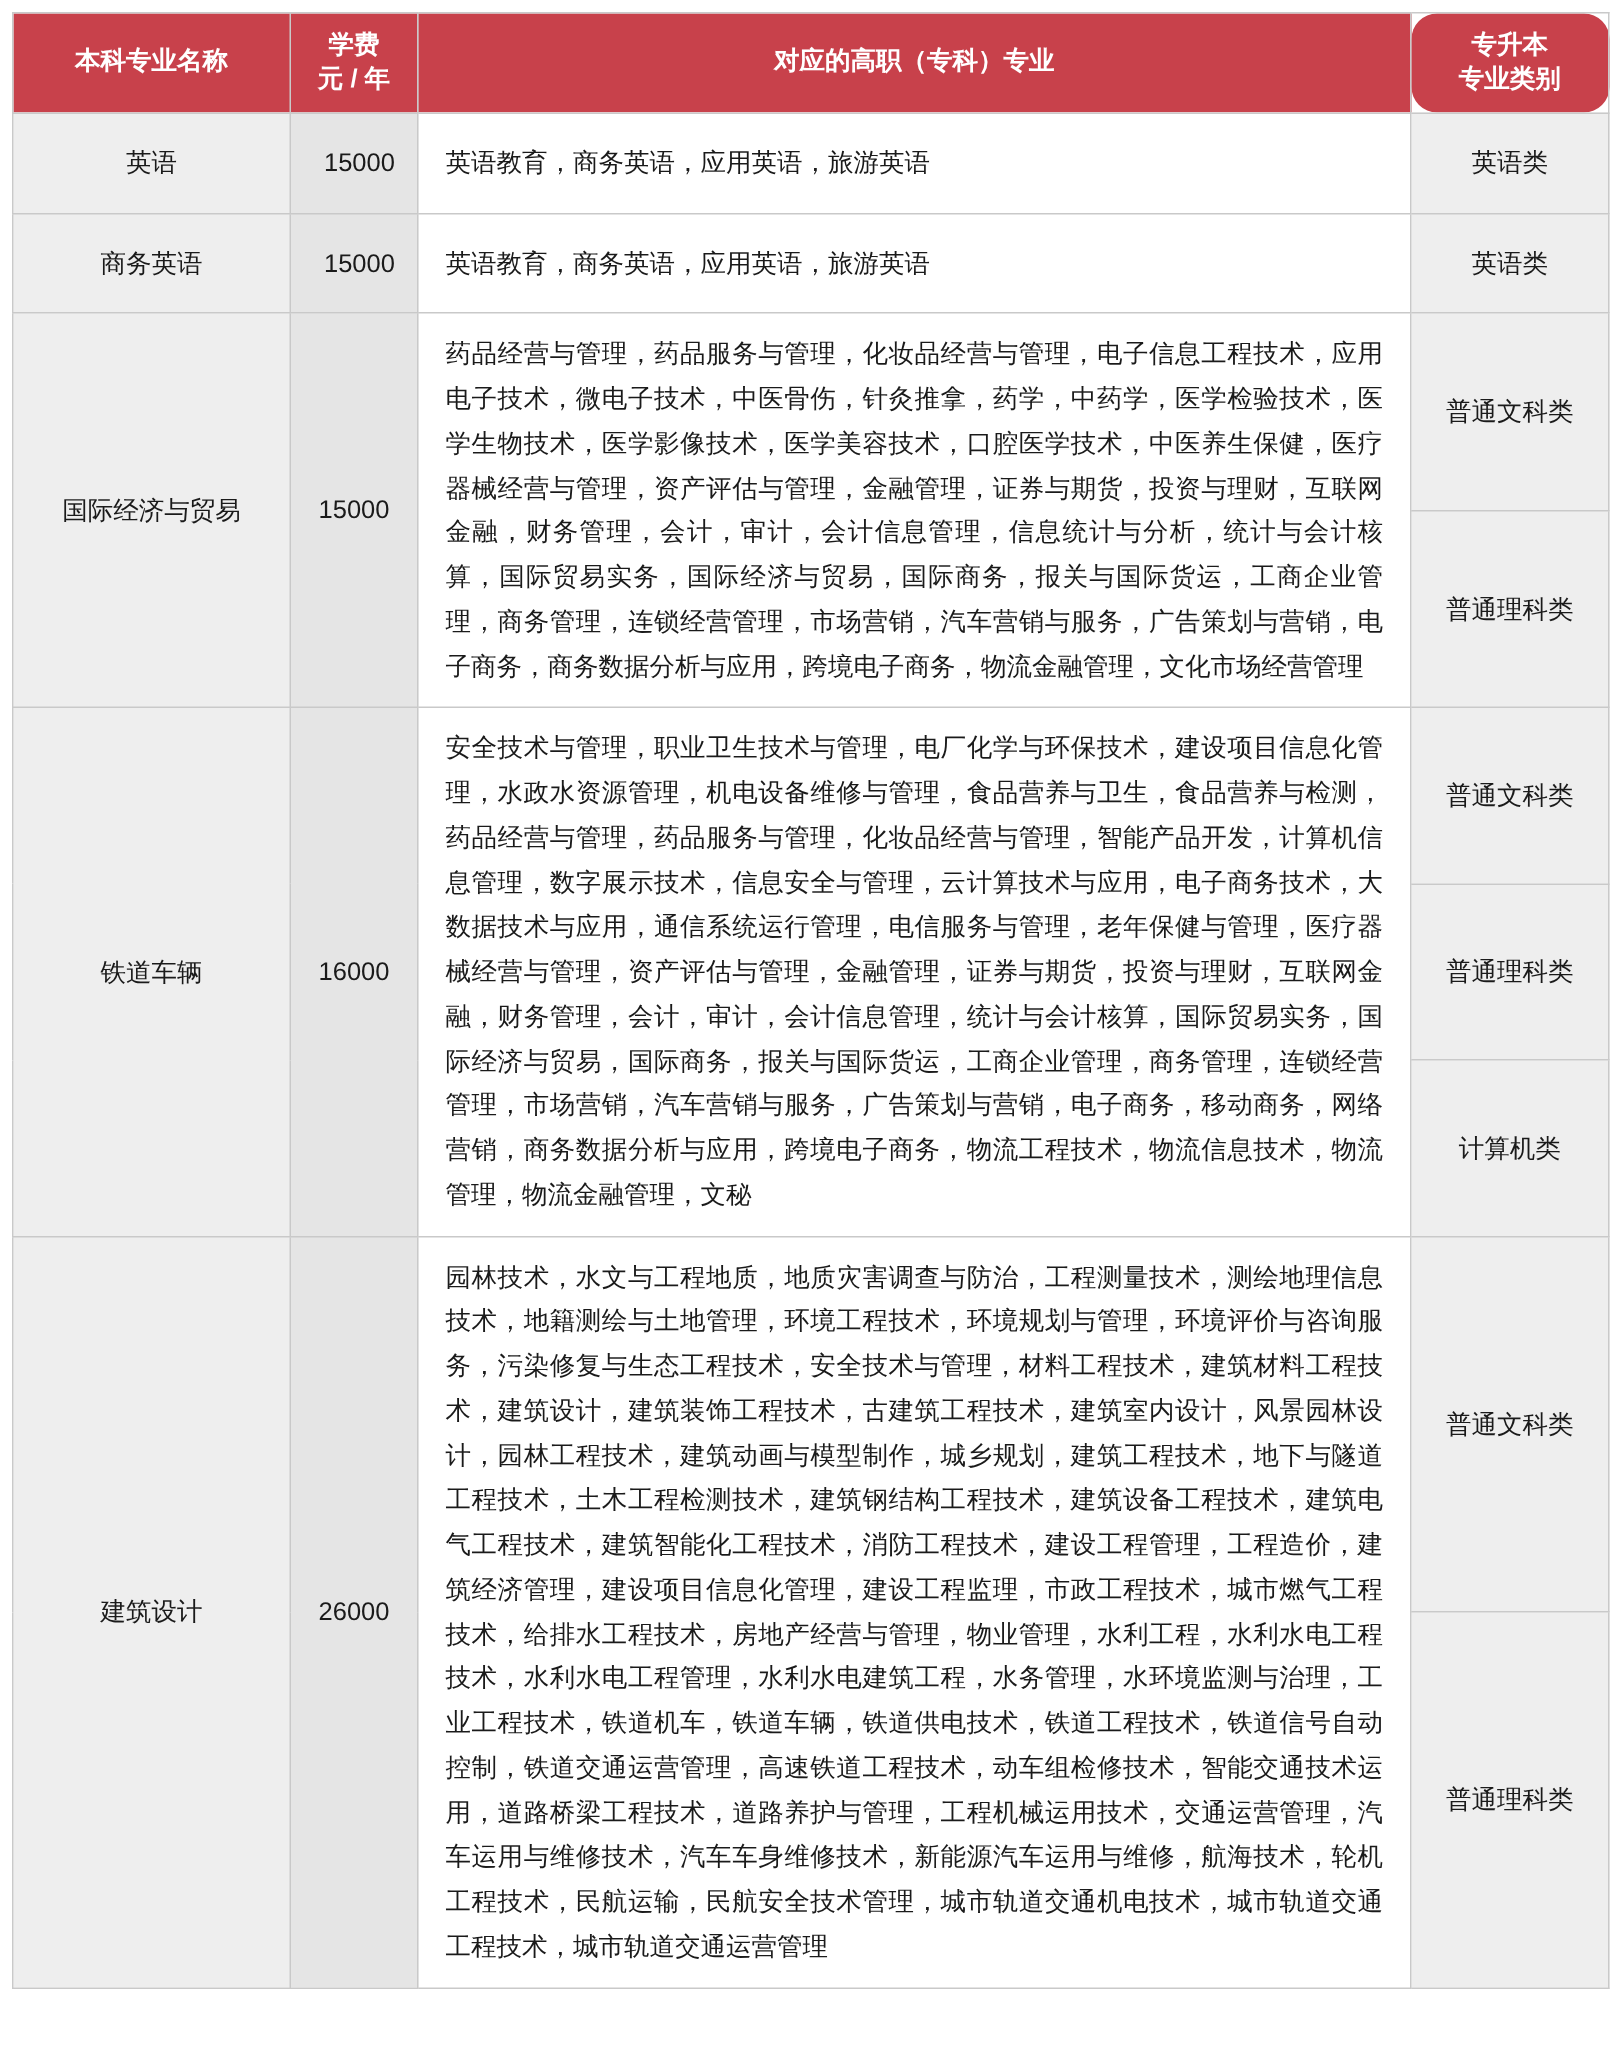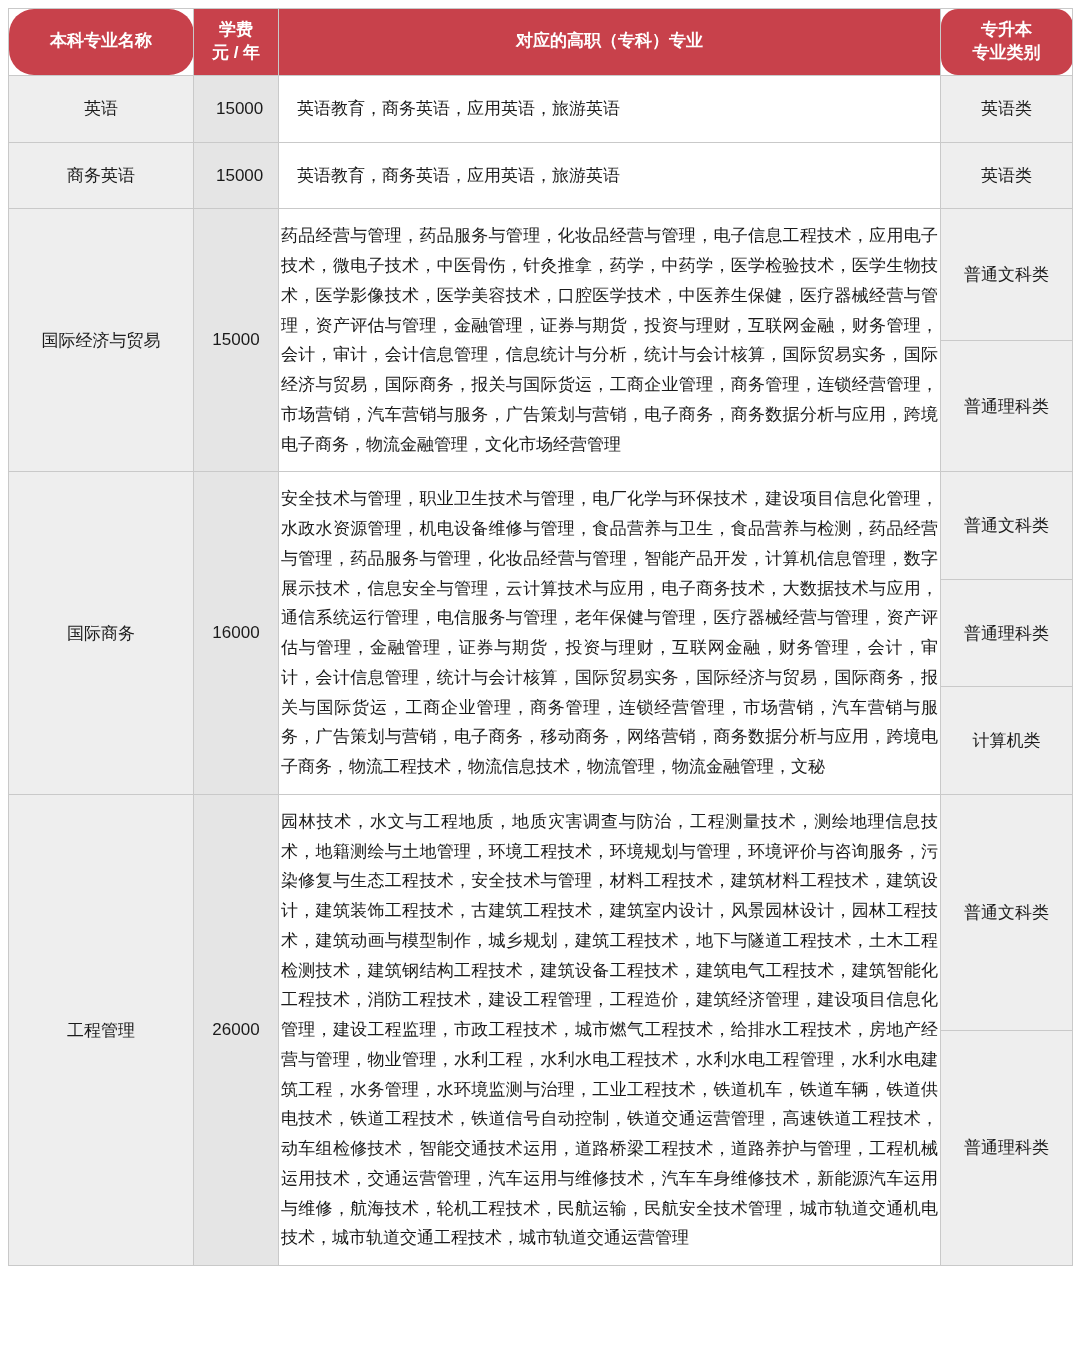--- a/index.html
+++ b/index.html
@@ -29,21 +29,21 @@
   thead th {
     background: #c8414b;
     color: #ffffff;
     font-weight: bold;
     font-size: 17px;
     line-height: 1.35;
     text-align: center;
     padding: 10px 4px;
     border-color: #c8414b;
   }
-  th.col-major   { width: 185px; border-radius: 25px; }
+  th.col-major   { width: 185px; }
   th.col-fee     { width: 85px; }
   th.col-voc     { width: 662px; }
   th.col-cat     { width: 132px; border-radius: 17px; }
 
   td.major-name {
     background: #eeeeee;
     text-align: center;
     font-size: 17px;
     padding: 10px 6px;
   }
@@ -52,21 +52,21 @@
     text-align: center;
     font-size: 17px;
     padding: 10px 4px;
   }
   td.voc {
     background: #ffffff;
     text-align: justify;
     text-justify: inter-ideograph;
     font-size: 17px;
     line-height: 1.75;
-    padding: 12px 2px;
+    padding: 12px 18px;
   }
   td.category {
     background: #eeeeee;
     text-align: center;
     font-size: 17px;
     padding: 10px 18px;
   }
   tr.row-plain td.major-name,
   tr.row-plain td.fee {
     padding: 14px 22px;
@@ -120,34 +120,34 @@
         <td class="major-name" rowspan="2">国际经济与贸易</td>
         <td class="fee" rowspan="2">15000</td>
         <td class="voc" rowspan="2">药品经营与管理，药品服务与管理，化妆品经营与管理，电子信息工程技术，应用电子技术，微电子技术，中医骨伤，针灸推拿，药学，中药学，医学检验技术，医学生物技术，医学影像技术，医学美容技术，口腔医学技术，中医养生保健，医疗器械经营与管理，资产评估与管理，金融管理，证券与期货，投资与理财，互联网金融，财务管理，会计，审计，会计信息管理，信息统计与分析，统计与会计核算，国际贸易实务，国际经济与贸易，国际商务，报关与国际货运，工商企业管理，商务管理，连锁经营管理，市场营销，汽车营销与服务，广告策划与营销，电子商务，商务数据分析与应用，跨境电子商务，物流金融管理，文化市场经营管理</td>
         <td class="category">普通文科类</td>
       </tr>
       <tr>
         <td class="category">普通理科类</td>
       </tr>
 
       <tr>
-        <td class="major-name" rowspan="3">国际商务</td>
+        <td class="major-name" rowspan="3">铁道车辆</td>
         <td class="fee" rowspan="3">16000</td>
         <td class="voc" rowspan="3">安全技术与管理，职业卫生技术与管理，电厂化学与环保技术，建设项目信息化管理，水政水资源管理，机电设备维修与管理，食品营养与卫生，食品营养与检测，药品经营与管理，药品服务与管理，化妆品经营与管理，智能产品开发，计算机信息管理，数字展示技术，信息安全与管理，云计算技术与应用，电子商务技术，大数据技术与应用，通信系统运行管理，电信服务与管理，老年保健与管理，医疗器械经营与管理，资产评估与管理，金融管理，证券与期货，投资与理财，互联网金融，财务管理，会计，审计，会计信息管理，统计与会计核算，国际贸易实务，国际经济与贸易，国际商务，报关与国际货运，工商企业管理，商务管理，连锁经营管理，市场营销，汽车营销与服务，广告策划与营销，电子商务，移动商务，网络营销，商务数据分析与应用，跨境电子商务，物流工程技术，物流信息技术，物流管理，物流金融管理，文秘</td>
         <td class="category">普通文科类</td>
       </tr>
       <tr>
         <td class="category">普通理科类</td>
       </tr>
       <tr>
         <td class="category">计算机类</td>
       </tr>
 
       <tr>
-        <td class="major-name" rowspan="2">工程管理</td>
+        <td class="major-name" rowspan="2">建筑设计</td>
         <td class="fee" rowspan="2">26000</td>
         <td class="voc" rowspan="2">园林技术，水文与工程地质，地质灾害调查与防治，工程测量技术，测绘地理信息技术，地籍测绘与土地管理，环境工程技术，环境规划与管理，环境评价与咨询服务，污染修复与生态工程技术，安全技术与管理，材料工程技术，建筑材料工程技术，建筑设计，建筑装饰工程技术，古建筑工程技术，建筑室内设计，风景园林设计，园林工程技术，建筑动画与模型制作，城乡规划，建筑工程技术，地下与隧道工程技术，土木工程检测技术，建筑钢结构工程技术，建筑设备工程技术，建筑电气工程技术，建筑智能化工程技术，消防工程技术，建设工程管理，工程造价，建筑经济管理，建设项目信息化管理，建设工程监理，市政工程技术，城市燃气工程技术，给排水工程技术，房地产经营与管理，物业管理，水利工程，水利水电工程技术，水利水电工程管理，水利水电建筑工程，水务管理，水环境监测与治理，工业工程技术，铁道机车，铁道车辆，铁道供电技术，铁道工程技术，铁道信号自动控制，铁道交通运营管理，高速铁道工程技术，动车组检修技术，智能交通技术运用，道路桥梁工程技术，道路养护与管理，工程机械运用技术，交通运营管理，汽车运用与维修技术，汽车车身维修技术，新能源汽车运用与维修，航海技术，轮机工程技术，民航运输，民航安全技术管理，城市轨道交通机电技术，城市轨道交通工程技术，城市轨道交通运营管理</td>
         <td class="category">普通文科类</td>
       </tr>
       <tr>
         <td class="category">普通理科类</td>
       </tr>
 
     </tbody>
   </table>

